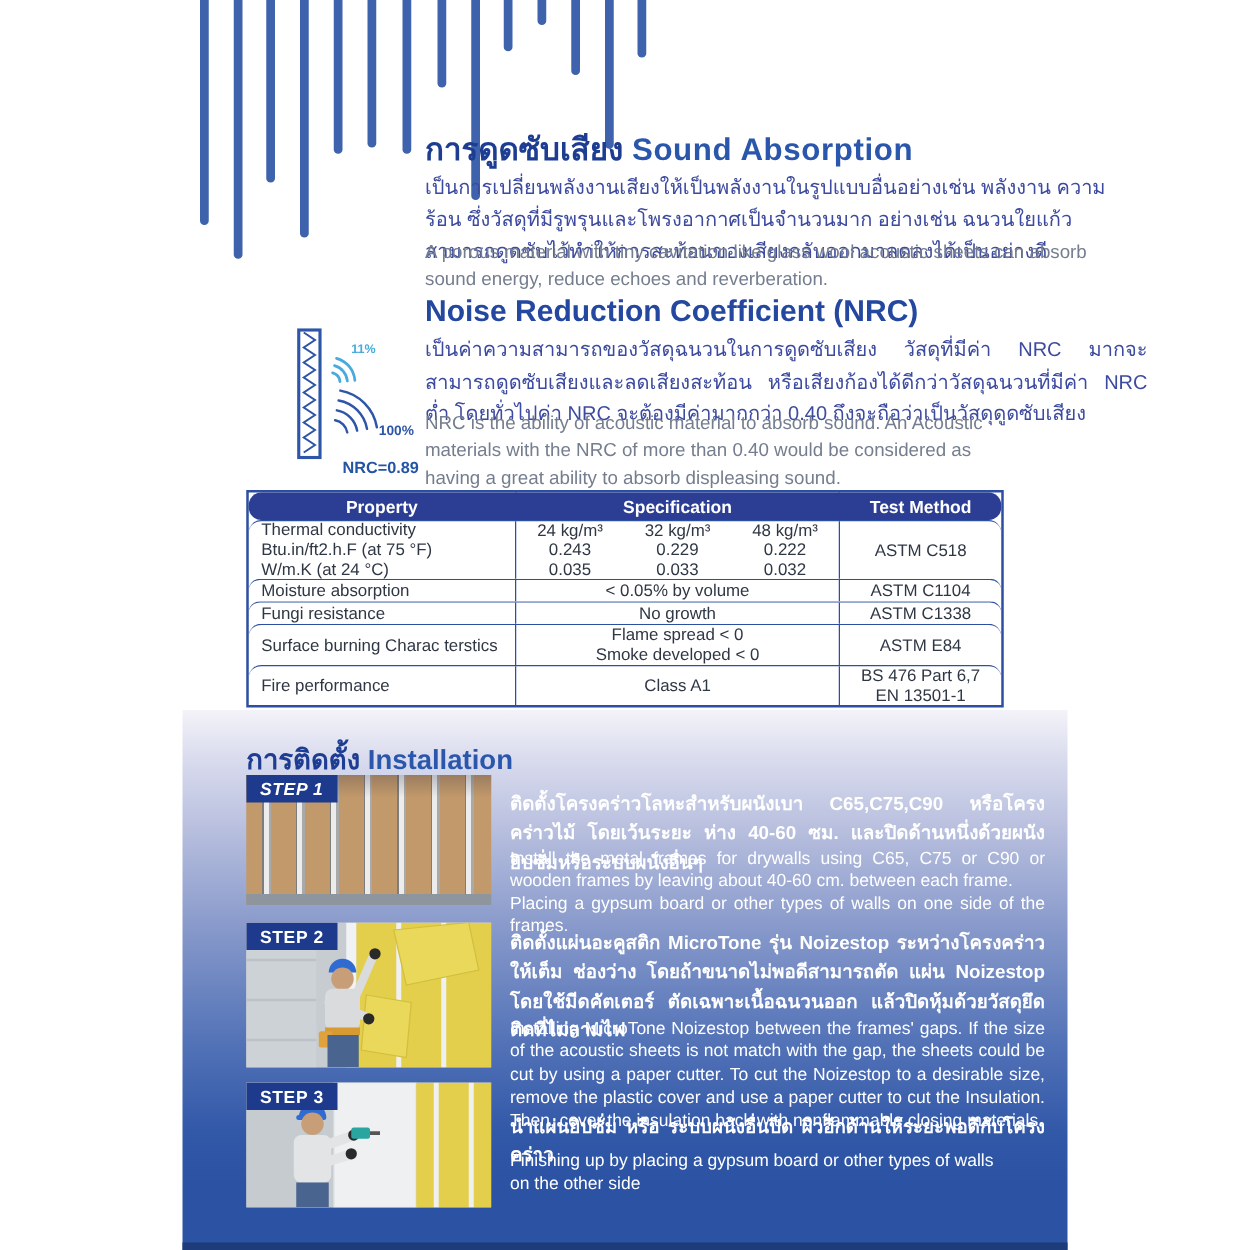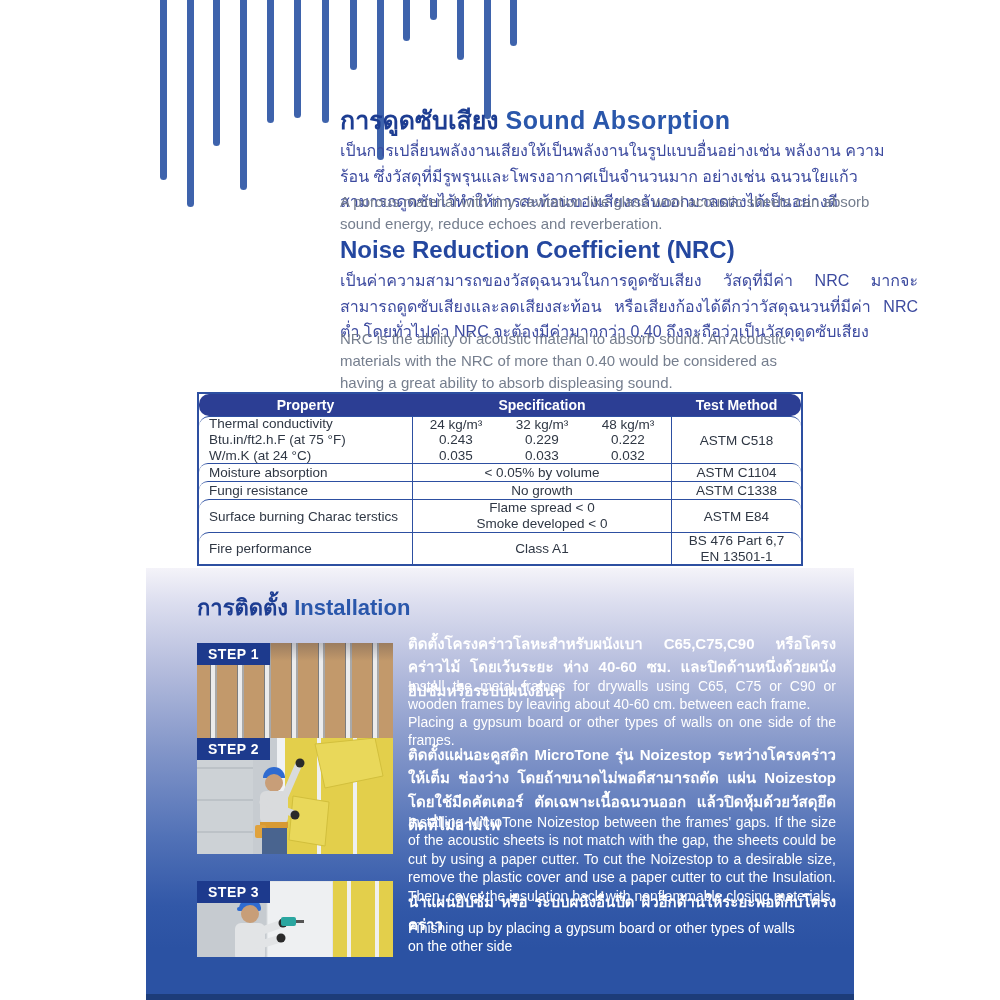--- a/index.html
+++ b/index.html
@@ -34,28 +34,29 @@
   .inst{
     position:absolute;left:146px;top:568px;width:708px;height:432px;
     background:linear-gradient(180deg,#f4f3f9 0%,#dcdeef 8%,#b3bbdc 24%,#8396c9 42%,#5272b7 62%,#3258a8 78%,#2b52a3 88%,#2b52a3 100%);
   }
   .inst-footer{position:absolute;left:0;bottom:0;width:100%;height:6px;background:#1d3c79;}
   .h2{position:absolute;left:51px;top:22px;font-size:22px;white-space:nowrap;text-align:center;}
   .h2 .th{font-weight:bold;color:#1d3d92;}
   .h2 .en{font-weight:600;color:#2a57ab;}
   .step-img{position:absolute;left:51px;overflow:hidden;}
   .badge{position:absolute;left:0;top:0;background:#1d3a8d;color:#fff;font-weight:bold;font-size:14px;padding:3px 11px;letter-spacing:0.5px;}
-  .img1{top:75px;width:196px;height:104px;
+  .img1{top:52px;width:196px;height:104px;
     background:
       linear-gradient(0deg,#8e959d 0px,#8e959d 9px,rgba(0,0,0,0) 9px),
       linear-gradient(180deg,rgba(40,40,60,0.25) 0,rgba(0,0,0,0) 18px),
       repeating-linear-gradient(90deg,#c2996b 0px,#c2996b 13px,#7d7d7d 13px,#7d7d7d 14px,#ececec 14px,#ececec 18px,#a9a9a9 18px,#a9a9a9 20px,#c2996b 20px,#c2996b 27px);
+    font-style: italic;
   }
   .img2{top:170px;width:196px;height:116px;background:#c7ccd1;}
-  .img3{top:313px;width:196px;height:76px;background:#c6cbd0;}
+  .img3{top:298px;width:196px;height:100px;background:#c6cbd0;}
   .s-th{position:absolute;left:262px;width:428px;color:#fff;font-weight:bold;font-size:15px;line-height:1.55;text-align:justify;}
   .s-en{position:absolute;left:262px;width:428px;color:#fff;font-size:14px;line-height:1.28;text-align:justify;font-weight:normal;}
   .s-en p{margin:0;}
 </style>
 </head>
 <body>
 
 <div class="page">
 
   <div>
@@ -79,20 +80,38 @@
     <span class="th">การดูดซับเสียง</span>
     <span class="en">Sound Absorption</span>
   </div>
   <div class="p-th" style="left:340px;top:138px;width:572px;">เป็นการเปลี่ยนพลังงานเสียงให้เป็นพลังงานในรูปแบบอื่นอย่างเช่น พลังงาน ความร้อน ซึ่งวัสดุที่มีรูพรุนและโพรงอากาศเป็นจำนวนมาก อย่างเช่น ฉนวนใยแก้ว สามารถดูดซับไว้ทำให้การสะท้อนของเสียงกลับออกมาลดลงได้เป็นอย่างดี</div>
   <div class="p-en" style="left:340px;top:191px;width:552px;">A porous material with tiny cavitation like glass wool acoustic sheets can absorb sound energy, reduce echoes and reverberation.</div>
 
   <div class="h1" style="left:340px;top:237px;font-size:24px;">
     <span class="th" style="color:#24479f;text-align:center;">Noise Reduction Coefficient (NRC)</span>
   </div>
 
+  <div class="nrc-icon">
+    <svg width="104" height="122" viewBox="0 0 104 122">
+      <rect x="5" y="4" width="17" height="102" fill="none" stroke="#2d55a8" stroke-width="2.5"></rect>
+      <polyline points="9,6 18,12 9,18 18,24 9,30 18,36 9,42 18,48 9,54 18,60 9,66 18,72 9,78 18,84 9,90 18,96 9,102" fill="none" stroke="#2d55a8" stroke-width="1.6"></polyline>
+
+      <path d="M 32.1 38.3 A 8 8 0 0 1 38 45.3" fill="none" stroke="#49aadd" stroke-width="2.2" stroke-linecap="round"></path>
+      <path d="M 33.6 32.5 A 14 14 0 0 1 43.9 44.8" fill="none" stroke="#49aadd" stroke-width="2.2" stroke-linecap="round"></path>
+      <path d="M 35.2 26.7 A 20 20 0 0 1 49.9 44.3" fill="none" stroke="#49aadd" stroke-width="2.2" stroke-linecap="round"></path>
+      <text x="47" y="22" fill="#49aadd" font-size="10" font-weight="bold">11%</text>
+
+      <path d="M 34.1 76.2 A 12 12 0 0 1 43.8 85.9" fill="none" stroke="#2d55a8" stroke-width="2" stroke-linecap="round"></path>
+      <path d="M 35.5 68.3 A 20 20 0 0 1 51.7 84.5" fill="none" stroke="#2d55a8" stroke-width="2" stroke-linecap="round"></path>
+      <path d="M 36.9 60.4 A 28 28 0 0 1 59.6 83.1" fill="none" stroke="#2d55a8" stroke-width="2" stroke-linecap="round"></path>
+      <path d="M 38.3 52.5 A 36 36 0 0 1 67.5 81.8" fill="none" stroke="#2d55a8" stroke-width="2" stroke-linecap="round"></path>
+      <text x="69" y="88" fill="#2d55a8" font-size="11" font-weight="bold">100%</text>
+      <text x="40" y="118" fill="#2455a4" font-size="13" font-weight="bold">NRC=0.89</text>
+    </svg>
+  </div>
 
   <div class="p-th" style="left:340px;top:268px;width:578px;text-align:justify;">เป็นค่าความสามารถของวัสดุฉนวนในการดูดซับเสียง วัสดุที่มีค่า NRC มากจะ สามารถดูดซับเสียงและลดเสียงสะท้อน หรือเสียงก้องได้ดีกว่าวัสดุฉนวนที่มีค่า NRC ต่ำ โดยทั่วไปค่า NRC จะต้องมีค่ามากกว่า 0.40 ถึงจะถือว่าเป็นวัสดุดูดซับเสียง</div>
   <div class="p-en" style="left:340px;top:328px;width:470px;">NRC is the ability of acoustic material to absorb sound. An Acoustic materials with the NRC of more than 0.40 would be considered as having a great ability to absorb displeasing sound.</div>
 
   <div class="spec-table">
     <div class="t-row head">
       <div class="c-prop">Property</div>
       <div class="c-spec">Specification</div>
       <div class="c-test">Test Method</div>
     </div>

